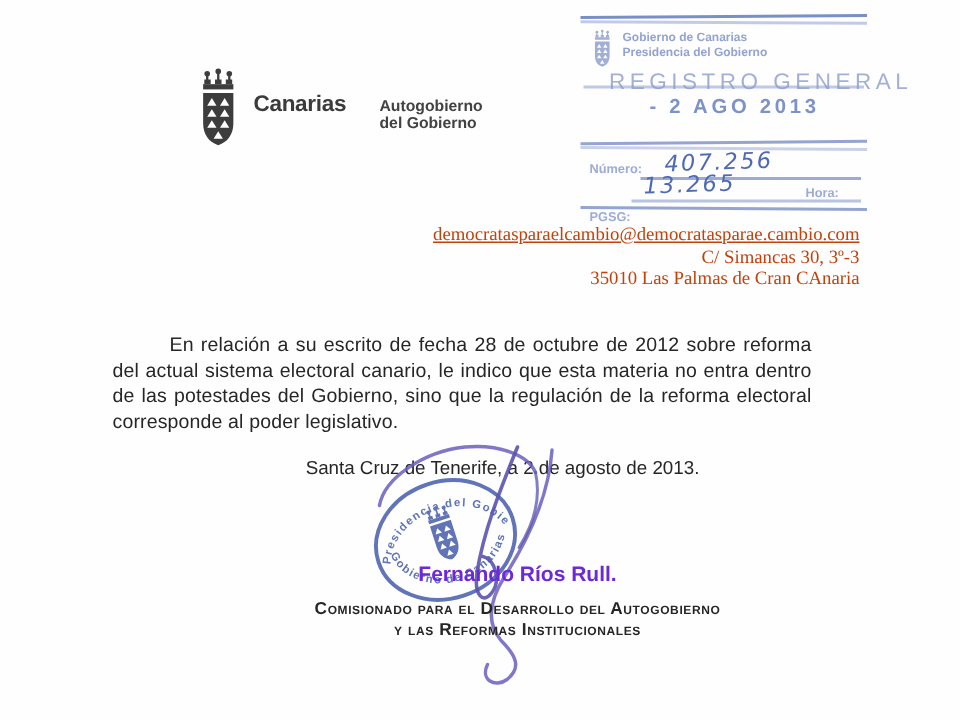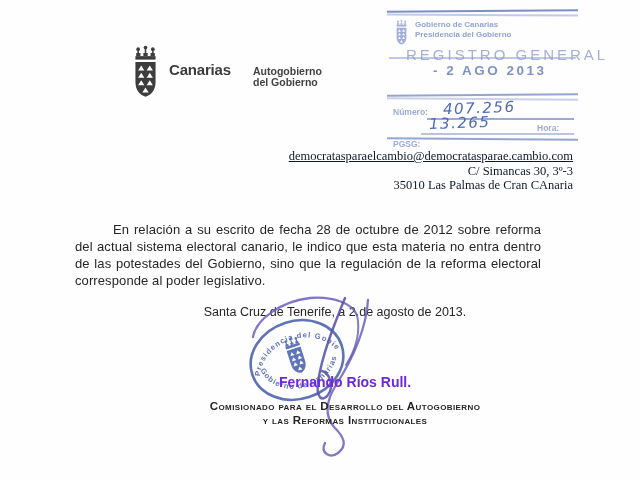--- a/index.html
+++ b/index.html
@@ -46,21 +46,21 @@
   .hand {
     position: absolute; font-family: "DejaVu Sans", sans-serif; font-style: italic;
     color: #4f6ab5; letter-spacing: 1.5px; transform: rotate(-2deg);
   }
   .stamp .underrule { position: absolute; height: 1.6px; background: #8b9ccd; opacity: .85; }
 
   
   .recipient {
     right: 67px; top: 149px; text-align: right;
     font-family: "Liberation Serif", serif; font-size: 12.5px;
-    line-height: 14.5px; color: #0f172a;
+    line-height: 14.5px; color: #c2410c;
   }
   .recipient .email { text-decoration: underline; }
 
   
   .body-par {
     left: 75px; top: 221px; width: 466px;
     font-size: 13px; line-height: 17px; color: #262626;
     text-align: justify; text-indent: 38px; letter-spacing: 0.1px;
   }
   .dateline {

